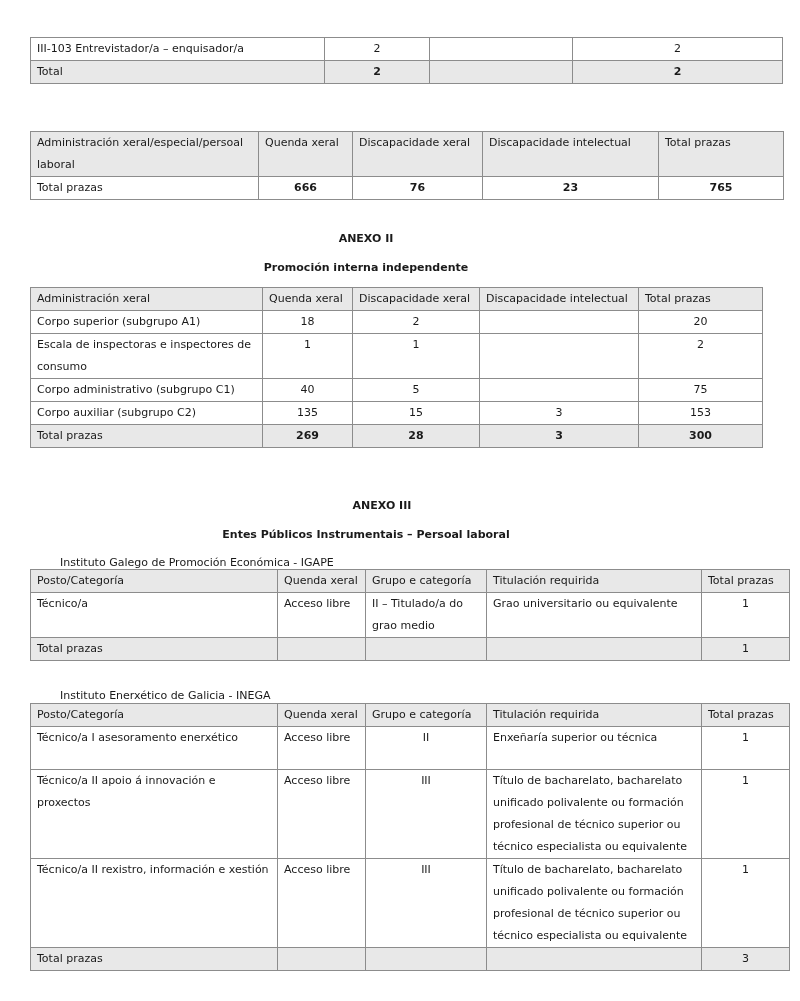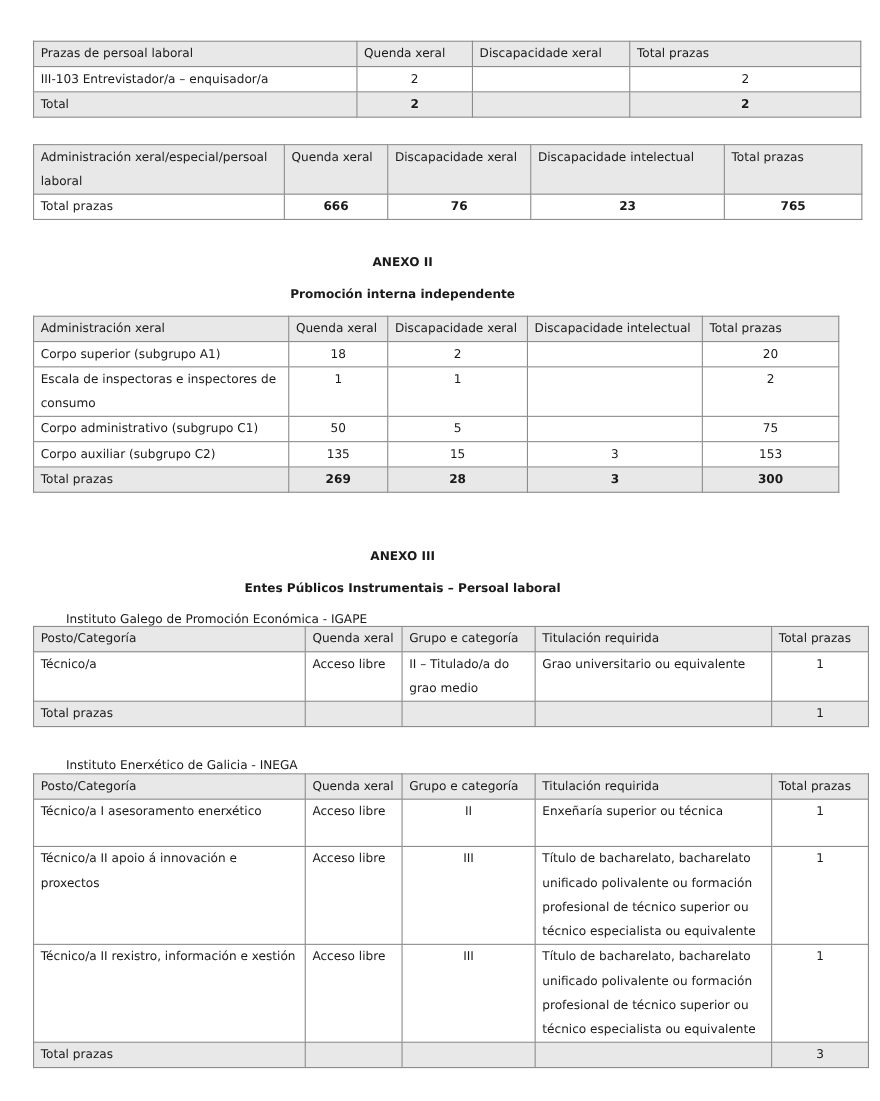--- a/index.html
+++ b/index.html
@@ -26,26 +26,20 @@
 <body>
 
 <table style="left:30px; top:37px; width:752px;">
   <colgroup>
       <col style="width:294px">
       <col style="width:105px">
       <col style="width:143px">
       <col style="width:210px">
     </colgroup>
   <tbody>
-      <tr class="gray">
-    <td>Prazas de persoal laboral</td>
-    <td>Quenda xeral</td>
-    <td>Discapacidade xeral</td>
-    <td>Total prazas</td>
-  </tr>
   <tr>
     <td>III-103 Entrevistador/a – enquisador/a</td>
     <td class="c">2</td>
     <td class="c"></td>
     <td class="c">2</td>
   </tr>
   <tr class="gray">
     <td>Total</td>
     <td class="c b">2</td>
     <td class="c b"></td>
@@ -108,21 +102,21 @@
   </tr>
   <tr>
     <td>Escala de inspectoras e inspectores de consumo</td>
     <td class="c">1</td>
     <td class="c">1</td>
     <td class="c"></td>
     <td class="c">2</td>
   </tr>
   <tr>
     <td>Corpo administrativo (subgrupo C1)</td>
-    <td class="c">50</td>
+    <td class="c">40</td>
     <td class="c">5</td>
     <td class="c"></td>
     <td class="c">75</td>
   </tr>
   <tr>
     <td>Corpo auxiliar (subgrupo C2)</td>
     <td class="c">135</td>
     <td class="c">15</td>
     <td class="c">3</td>
     <td class="c">153</td>
@@ -130,21 +124,21 @@
   <tr class="gray">
     <td>Total prazas</td>
     <td class="c b">269</td>
     <td class="c b">28</td>
     <td class="c b">3</td>
     <td class="c b">300</td>
   </tr>
 </tbody>
   </table>
 
-<div class="heading" style="top:499px;">ANEXO III</div>
+<div class="heading" style="top:499px;padding-left:16px;">ANEXO III</div>
 <div class="heading" style="top:528px;">Entes Públicos Instrumentais – Persoal laboral</div>
 
 <div class="caption" style="left:38px; top:556px;">Instituto Galego de Promoción Económica - IGAPE</div>
 <table style="left:30px; top:569px; width:759px;">
   <colgroup>
       <col style="width:247px">
       <col style="width:88px">
       <col style="width:121px">
       <col style="width:215px">
       <col style="width:88px">

